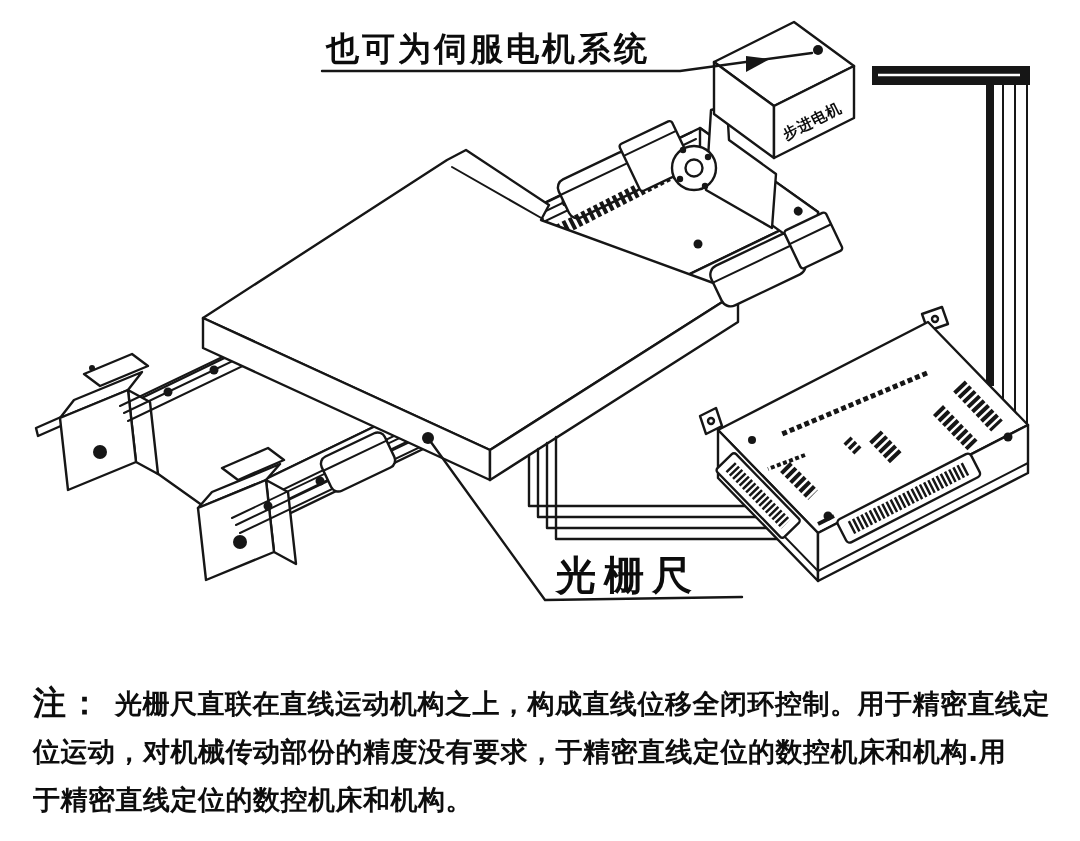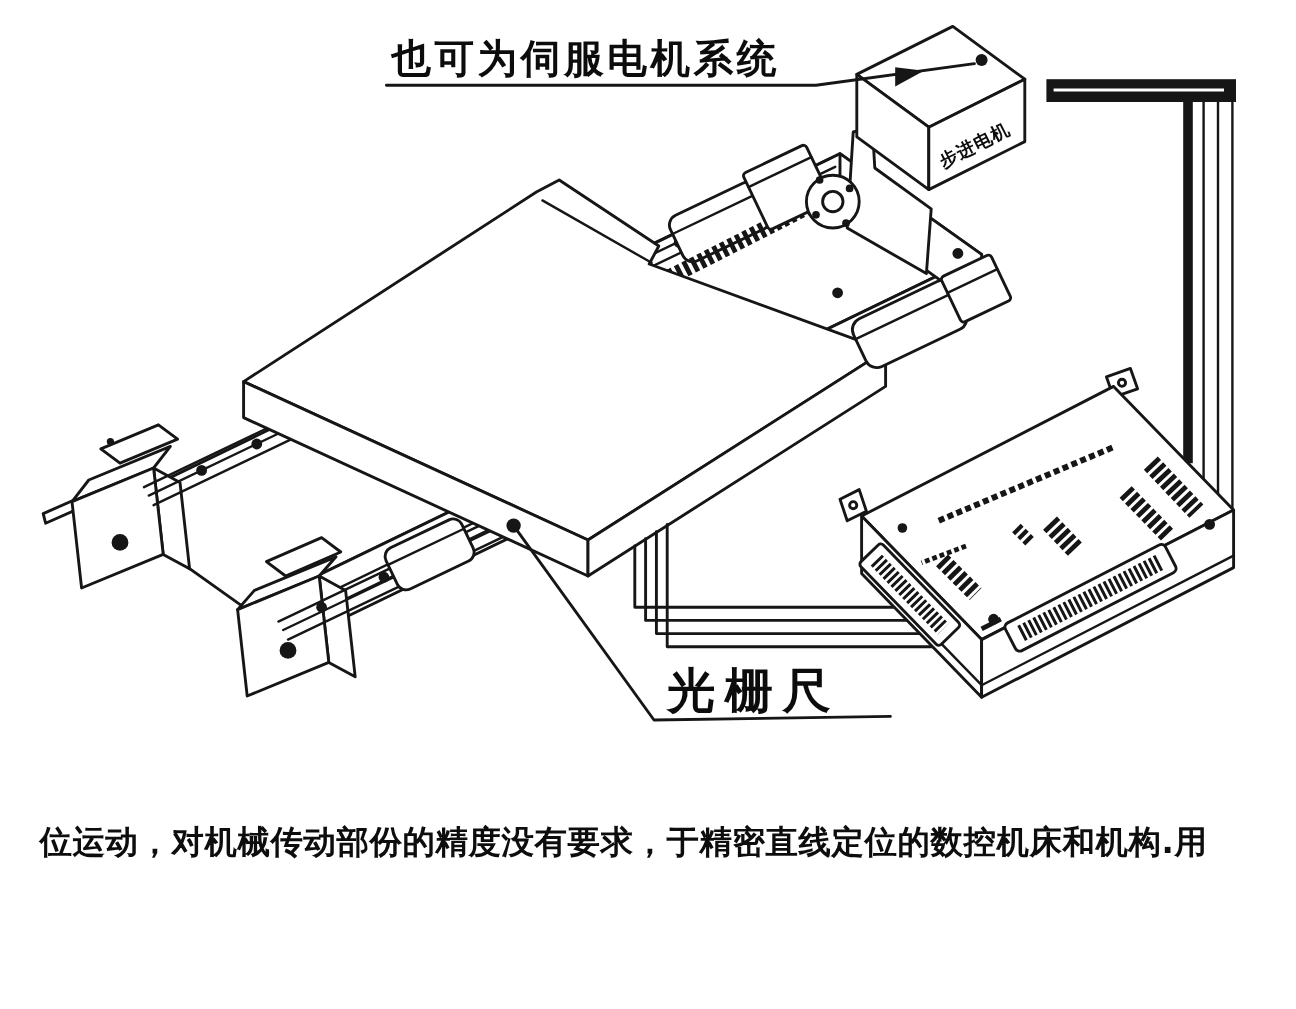--- a/index.html
+++ b/index.html
@@ -189,15 +189,17 @@
     <polygon class="blk" points="746,72 770,59 746,56"></polygon>
   </g>
   <g>
     <circle class="blk" cx="428" cy="438" r="6"></circle>
     <polyline class="ln" points="428,438 545,600 742,597"></polyline>
     <text x="556" y="589" font-size="40" letter-spacing="8">光栅尺</text>
   </g>
 </svg>
 
 <div class="note">
+  <div class="line"><span class="prefix">注：</span><span>光栅尺直联在直线运动机构之上，构成直线位移全闭环控制。用于精密直线定</span></div>
   <div class="line">位运动，对机械传动部份的精度没有要求，于精密直线定位的数控机床和机构.用</div>
+  <div class="line">于精密直线定位的数控机床和机构。</div>
 </div>
 </div>
 
 </body></html>

